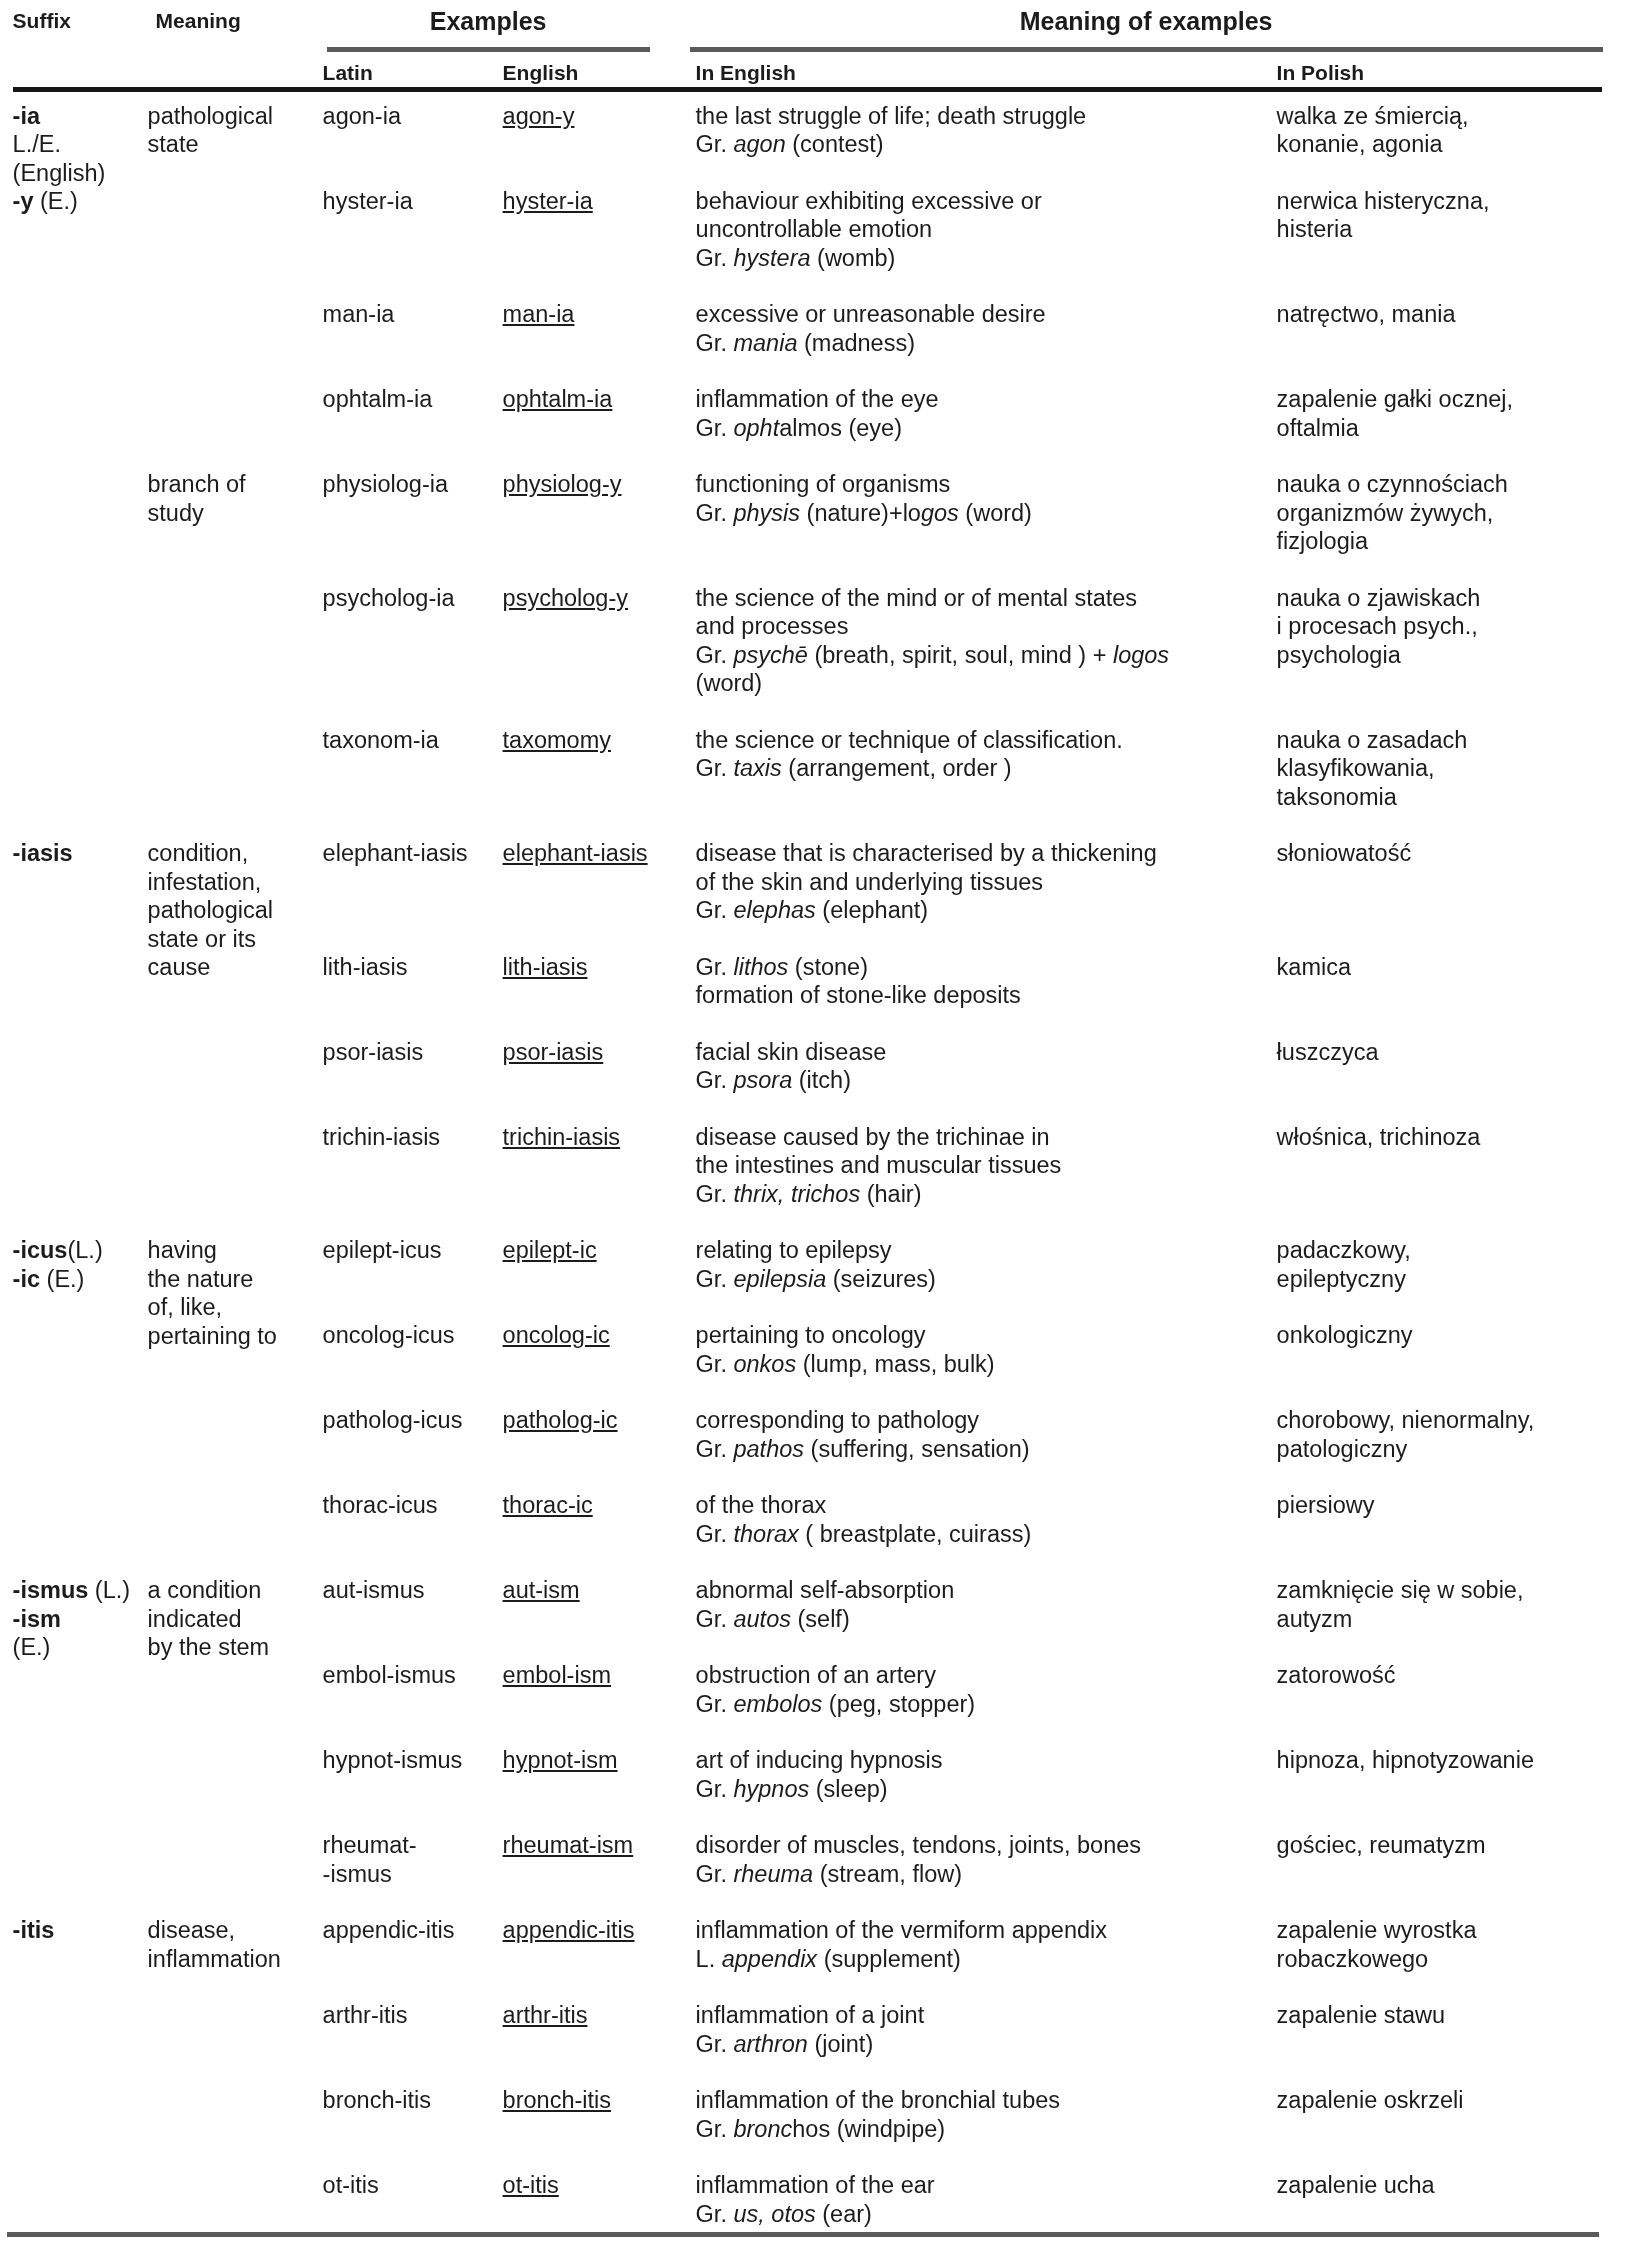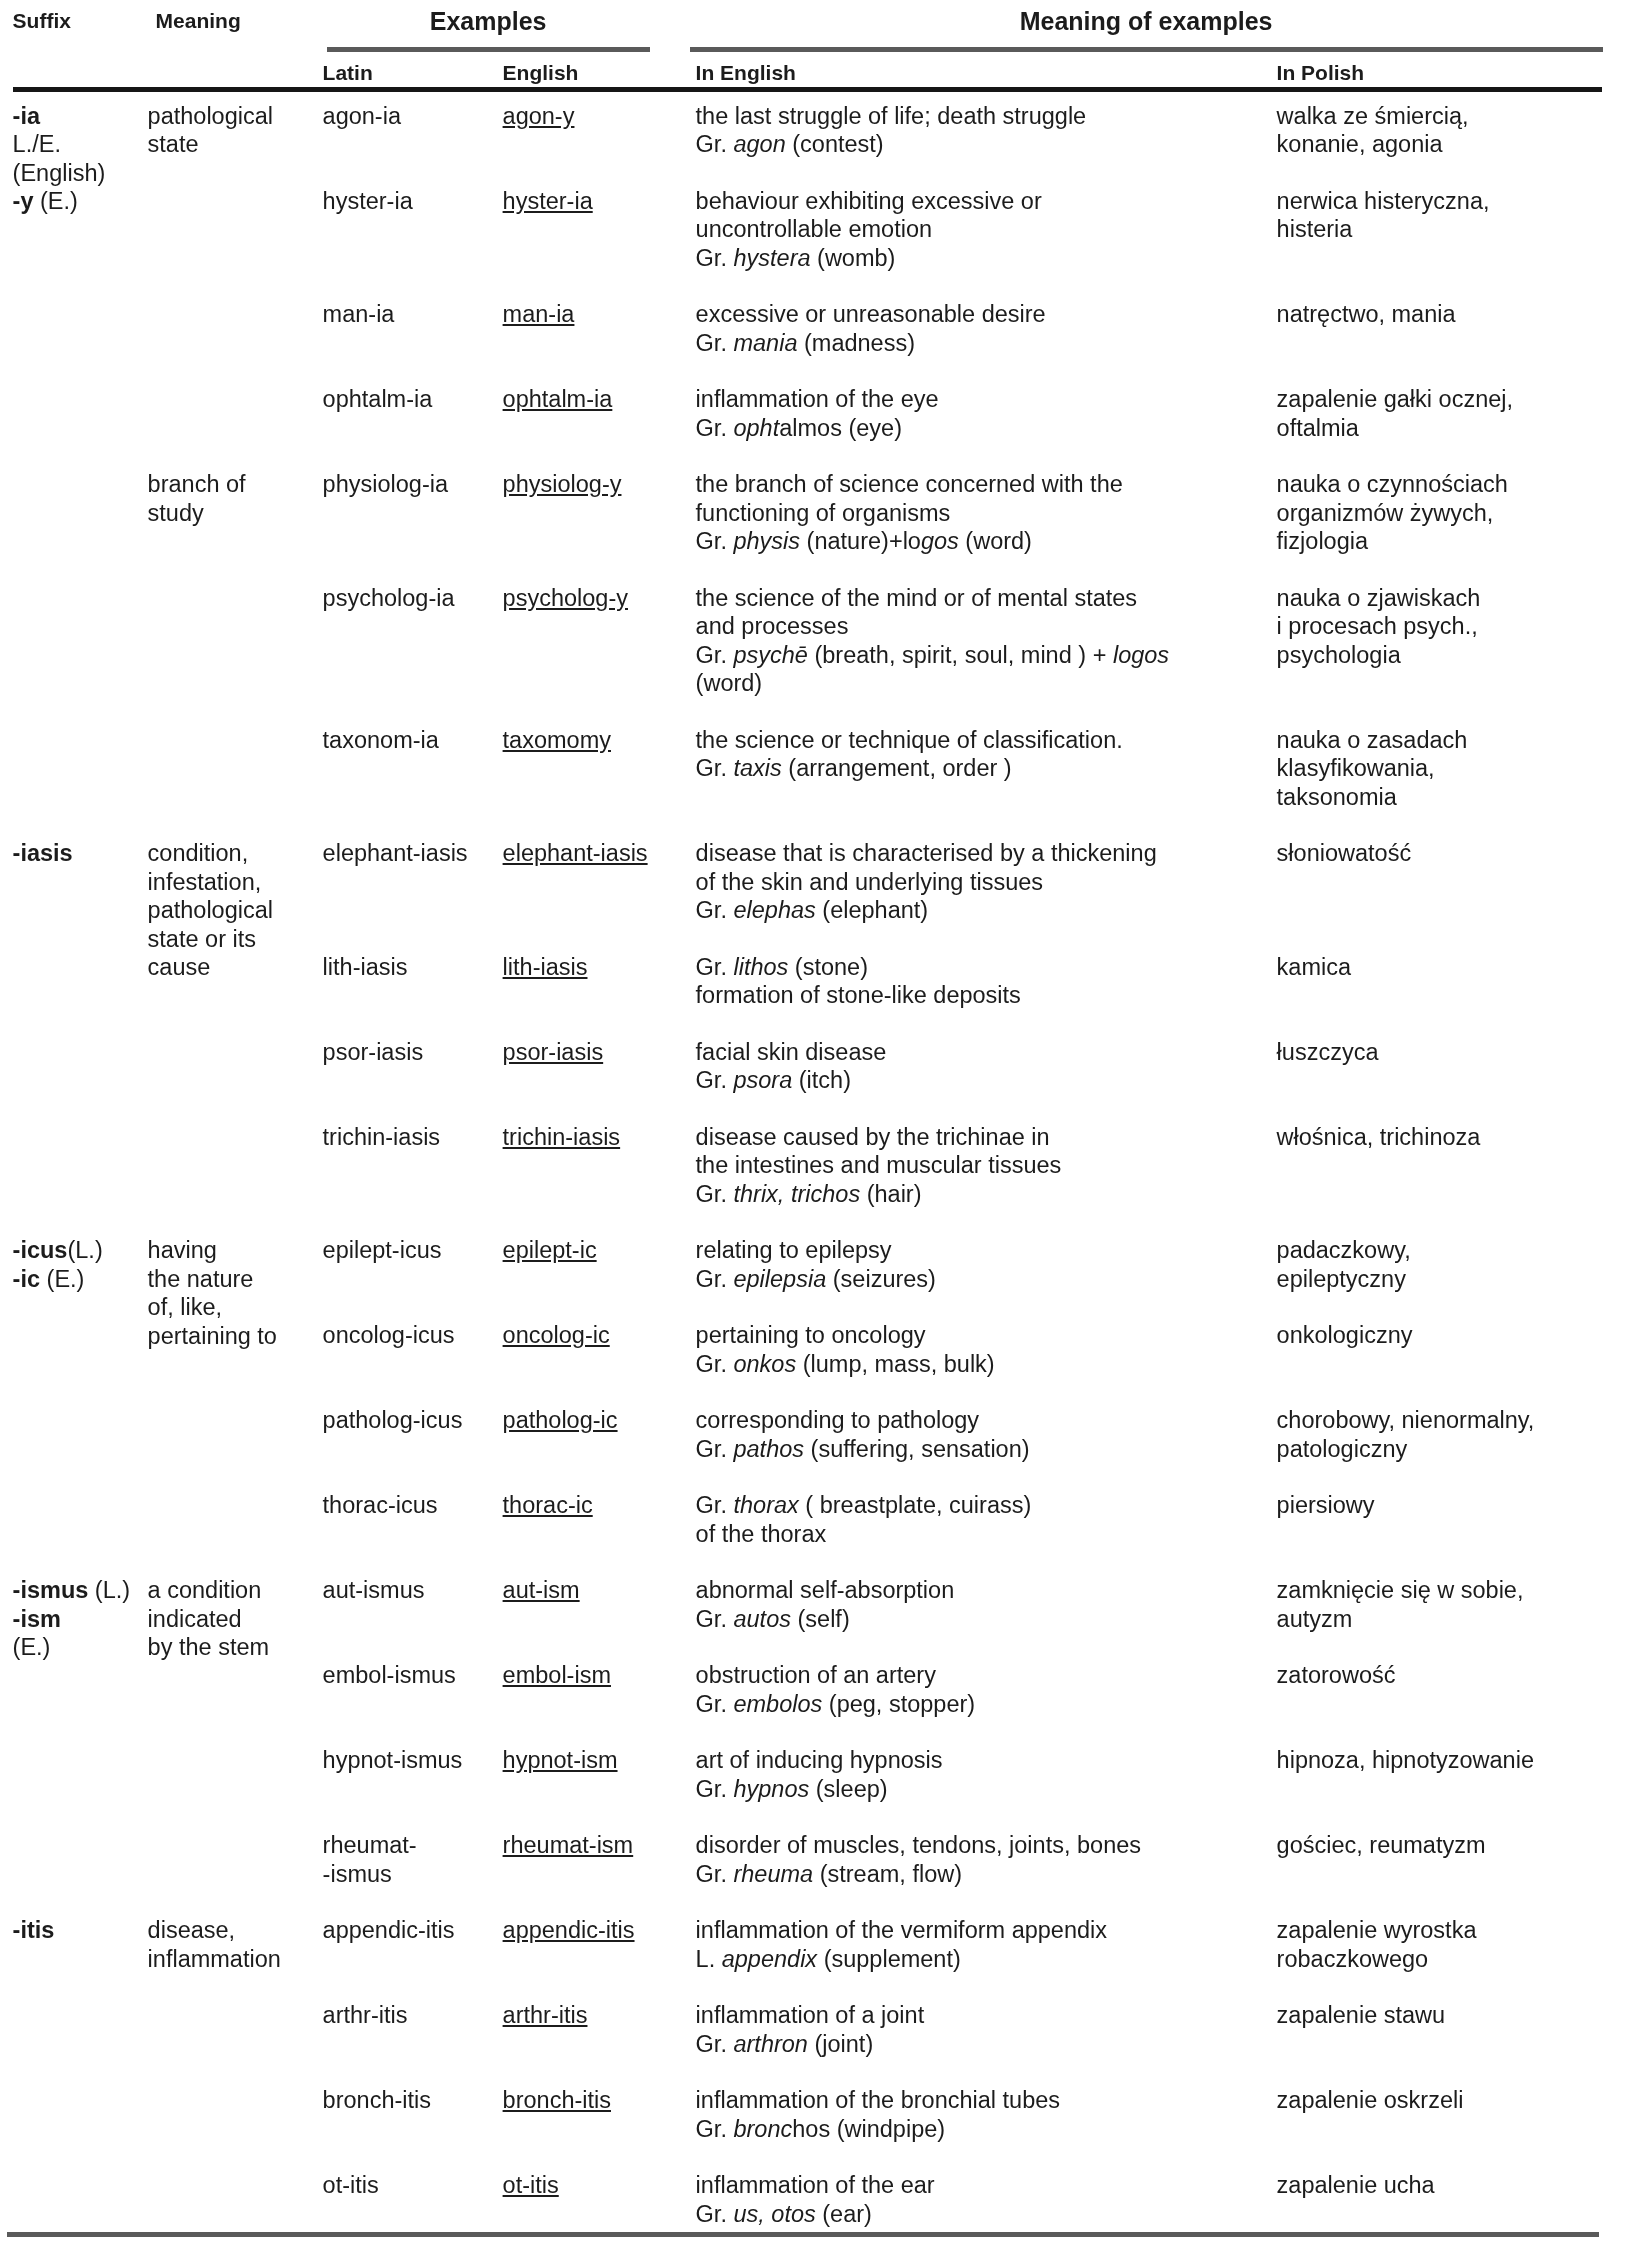--- a/index.html
+++ b/index.html
@@ -132,21 +132,20 @@
         </div>
       </div>
       <div class="row">
         <div class="cell suffix"></div>
         <div class="cell meaning">branch of
 study</div>
         <div class="rgrid">
           <div class="cell latin">physiolog-ia</div>
           <div class="cell english">physiolog-y</div>
           <div class="cell en">
-            <div><span>the branch of science concerned with the</span></div>
             <div><span>functioning of organisms</span></div>
             <div><span>Gr. </span><span class="i">physis</span><span> (nature)+lo</span><span class="i">gos</span><span> (word)</span></div>
           </div>
           <div class="cell pl">nauka o czynnościach
 organizmów żywych,
 fizjologia</div>
         </div>
       </div>
       <div class="row">
         <div class="cell suffix"></div>
@@ -287,22 +286,22 @@
 patologiczny</div>
         </div>
       </div>
       <div class="row">
         <div class="cell suffix"></div>
         <div class="cell meaning"></div>
         <div class="rgrid">
           <div class="cell latin">thorac-icus</div>
           <div class="cell english">thorac-ic</div>
           <div class="cell en">
+            <div><span>of the thorax</span></div>
             <div><span>Gr. </span><span class="i">thorax</span><span> ( breastplate, cuirass)</span></div>
-            <div><span>of the thorax</span></div>
           </div>
           <div class="cell pl">piersiowy</div>
         </div>
       </div>
       <div class="row">
         <div class="cell suffix">
           <div><span class="b">-ismus</span><span> (L.)</span></div>
           <div><span class="b">-ism</span></div>
           <div><span>(E.)</span></div>
         </div>

